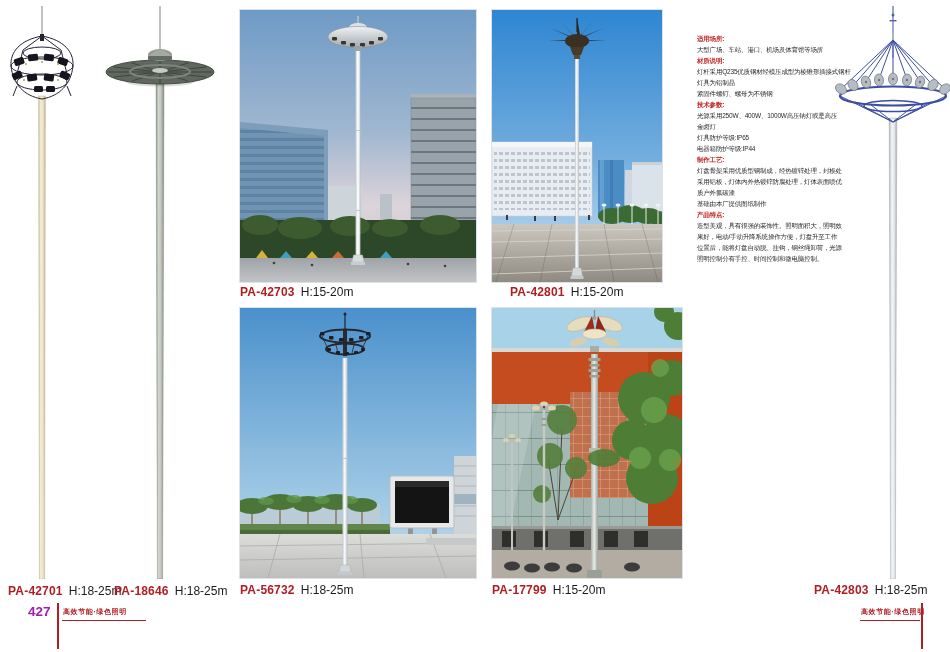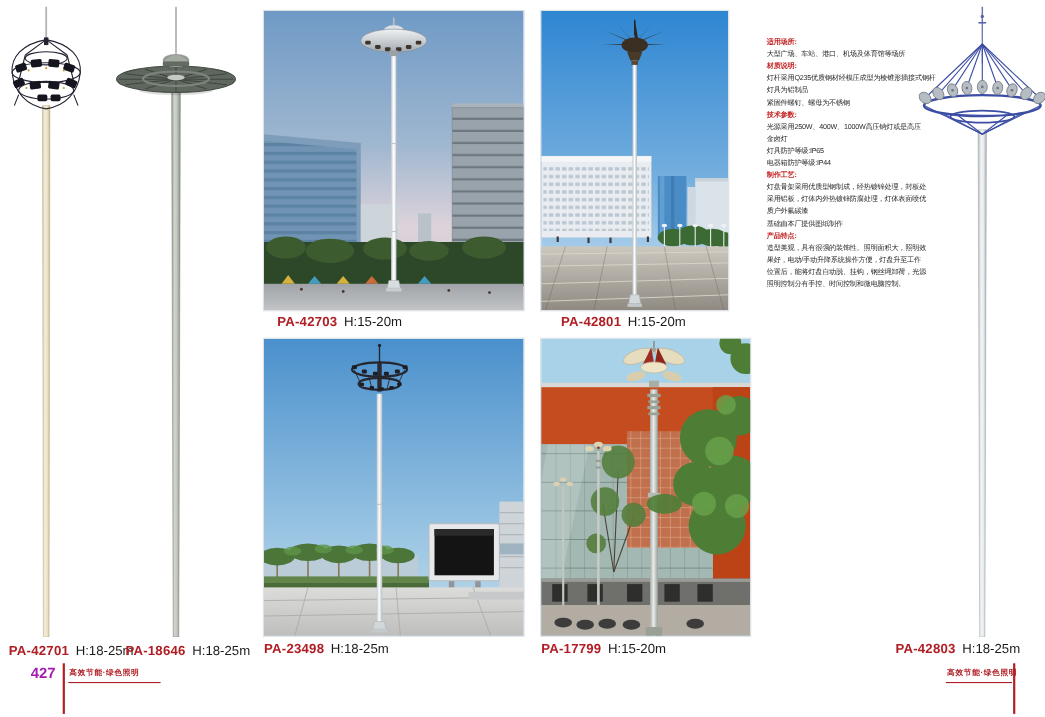--- a/index.html
+++ b/index.html
@@ -562,28 +562,28 @@
       <div class="sec-line wrap">造型美观，具有很强的装饰性。照明面积大，照明效果好，电动/手动升降系统操作方便，灯盘升至工作位置后，能将灯盘自动脱、挂钩，钢丝绳卸荷，光源照明控制分有手控、时间控制和微电脑控制。</div>
     </div>
   </div>
 
   <div class="lbl" style="left:8px;top:584px;text-align:center;">
     <span class="code">PA-42701</span><span class="ht">H:18-25m</span>
   </div>
   <div class="lbl" style="left:114px;top:584px;">
     <span class="code">PA-18646</span><span class="ht">H:18-25m</span>
   </div>
-  <div class="lbl" style="left:252px;top:285px;text-align:right;">
+  <div class="lbl" style="left:240px;top:285px;text-align:right;">
     <span class="code">PA-42703</span><span class="ht">H:15-20m</span>
   </div>
   <div class="lbl" style="left:492px;top:285px;padding-left:18px;">
     <span class="code">PA-42801</span><span class="ht">H:15-20m</span>
   </div>
   <div class="lbl" style="left:240px;top:583px;">
-    <span class="code">PA-23498</span><span class="ht">H:18-25m</span>
+    <span class="code">PA-56732</span><span class="ht">H:18-25m</span>
   </div>
   <div class="lbl" style="left:492px;top:583px;">
     <span class="code">PA-17799</span><span class="ht">H:15-20m</span>
   </div>
   <div class="lbl" style="left:814px;top:583px;">
     <span class="code">PA-42803</span><span class="ht">H:18-25m</span>
   </div>
 
   <div>
     <span class="pnum" style="left:28px;top:604px;">427</span>

